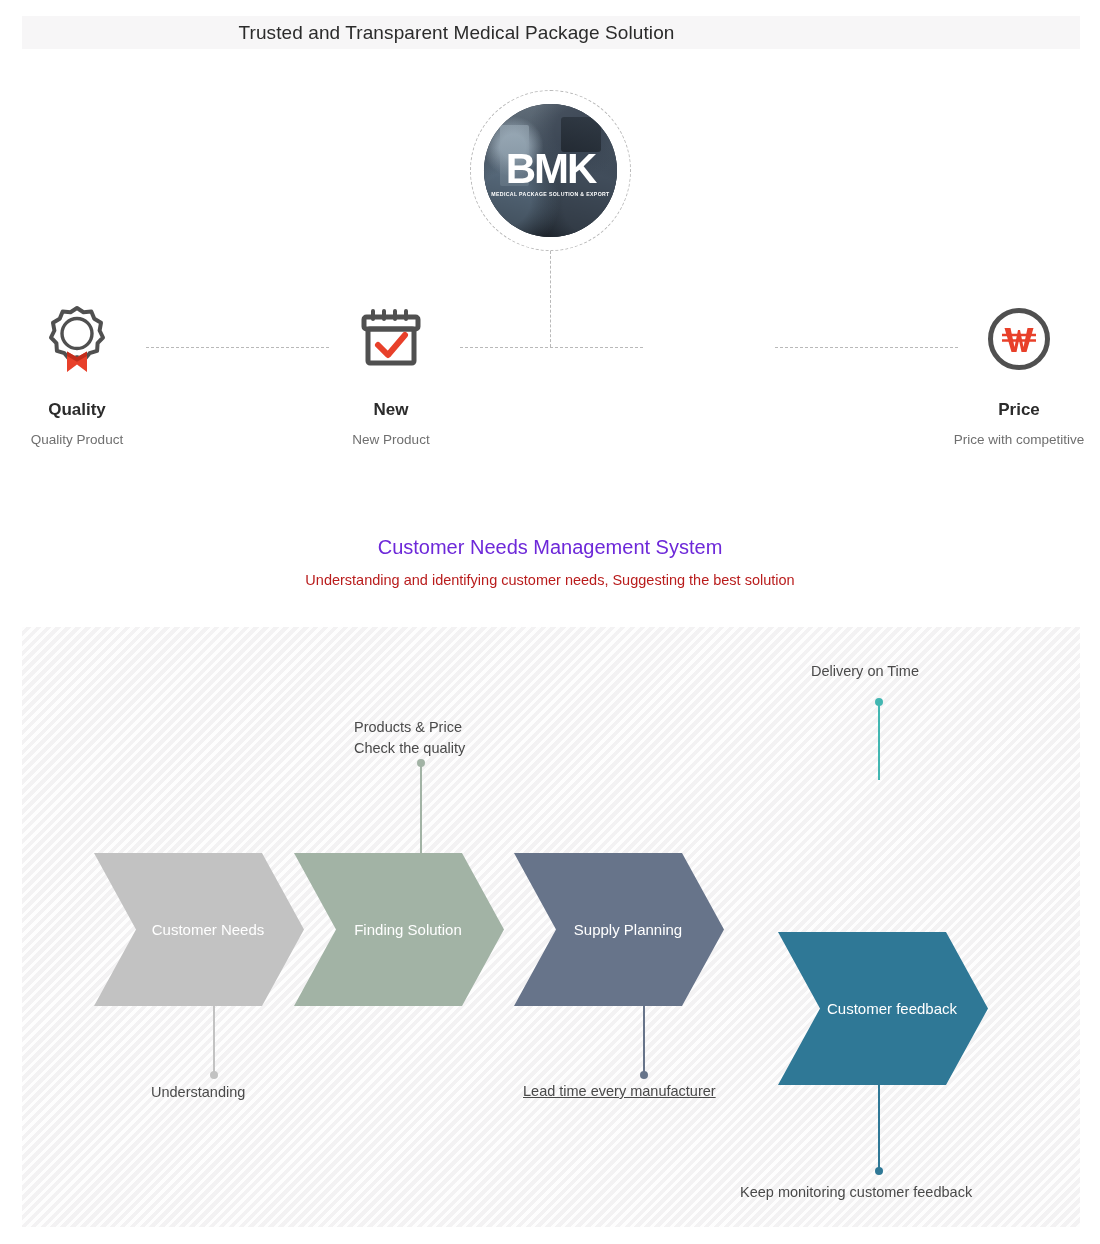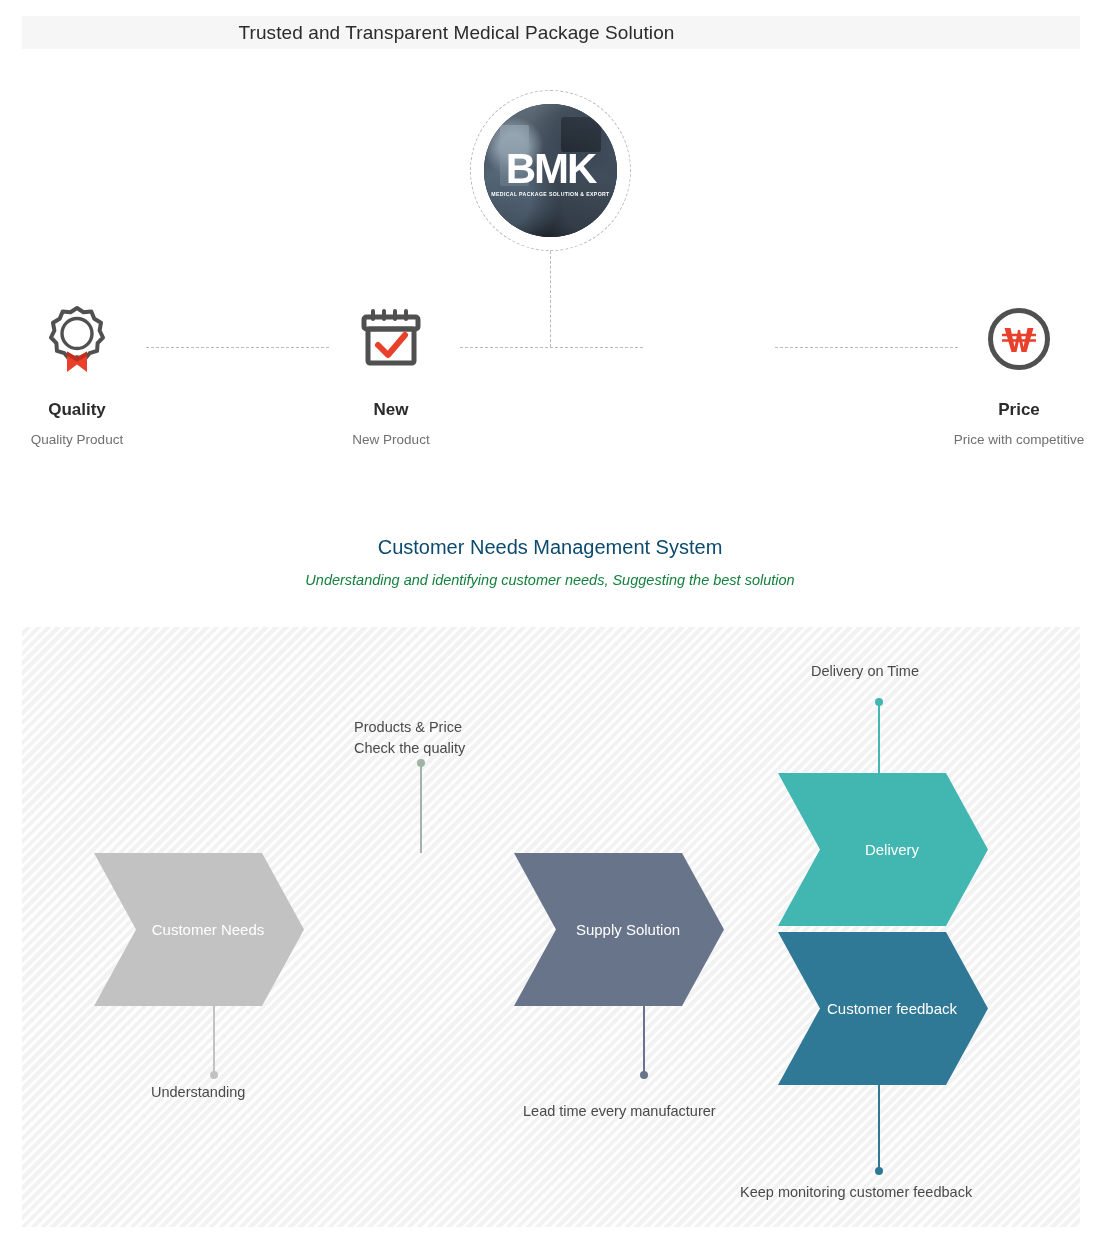--- a/index.html
+++ b/index.html
@@ -91,25 +91,25 @@
   .pillar .p-sub { font-size: 13.5px; color: #6f6f6f; margin-top: 12px; white-space: nowrap; }
 
   .dash-h {
     position: absolute; top: 47px; height: 0;
     border-top: 1px dashed #b9b9b9;
   }
 
   
   .sec-title {
     position: absolute; left: 0; top: 536px; width: 1100px; text-align: center;
-    font-size: 20px; color: #0c4a6e;
+    font-size: 20px; color: #6d28d9;
   }
   .sec-sub {
     position: absolute; left: 0; top: 572px; width: 1100px; text-align: center;
-    font-size: 14.5px; color: #15803d; font-style: italic;
+    font-size: 14.5px; color: #b91c1c;
   }
 
   
   .flow-panel {
     position: absolute; left: 22px; top: 627px;
     width: 1058px; height: 600px;
     background-color: #f6f5f6;
     background-image: repeating-linear-gradient(135deg,
         rgba(255,255,255,0.85) 0px, rgba(255,255,255,0.85) 3px,
         rgba(0,0,0,0.012) 3px, rgba(0,0,0,0.012) 7px);
@@ -211,41 +211,41 @@
 
     <div class="conn" style="left:856px;top:75px;height:78px;">
       <div class="ln" style="background:#42b6b1;"></div>
       <div class="dot" style="background:#42b6b1;top:-4px;"></div>
     </div>
     <div class="ann" style="left:789px;top:34px;">Delivery on Time</div>
 
     <div class="chev" style="left:72px;top:226px;width:210px;height:153px;background:#c2c2c2;">
       <span>Customer Needs</span>
     </div>
+    <div class="chev" style="left:272px;top:226px;width:210px;height:153px;background:#a2b3a5;">
+      <span>Finding Solution</span>
+    </div>
     <div class="chev" style="left:492px;top:226px;width:210px;height:153px;background:#67748a;">
-      <span>Supply Solution</span>
-    </div>
-    <div class="chev" style="left:756px;top:146px;width:210px;height:153px;background:#42b6b1;">
-      <span>Delivery</span>
+      <span>Supply Planning</span>
     </div>
     <div class="chev" style="left:756px;top:305px;width:210px;height:153px;background:#2f7896;justify-content:center;">
       <span>Customer feedback</span>
     </div>
 
     <div class="conn" style="left:191px;top:379px;height:69px;">
       <div class="ln" style="background:#c2c2c2;"></div>
       <div class="dot" style="background:#c2c2c2;bottom:-4px;"></div>
     </div>
     <div class="ann" style="left:129px;top:455px;">Understanding</div>
 
     <div class="conn" style="left:621px;top:379px;height:69px;">
       <div class="ln" style="background:#67748a;"></div>
       <div class="dot" style="background:#67748a;bottom:-4px;"></div>
     </div>
-    <div class="ann" style="left:501px;top:474px;">Lead time every manufacturer</div>
+    <div class="ann" style="left:501px;top:454px;text-decoration:underline;">Lead time every manufacturer</div>
 
     <div class="conn" style="left:856px;top:458px;height:86px;">
       <div class="ln" style="background:#2f7896;"></div>
       <div class="dot" style="background:#2f7896;bottom:-4px;"></div>
     </div>
     <div class="ann" style="left:718px;top:555px;">Keep monitoring customer feedback</div>
 
   </div>
 </div>
 

